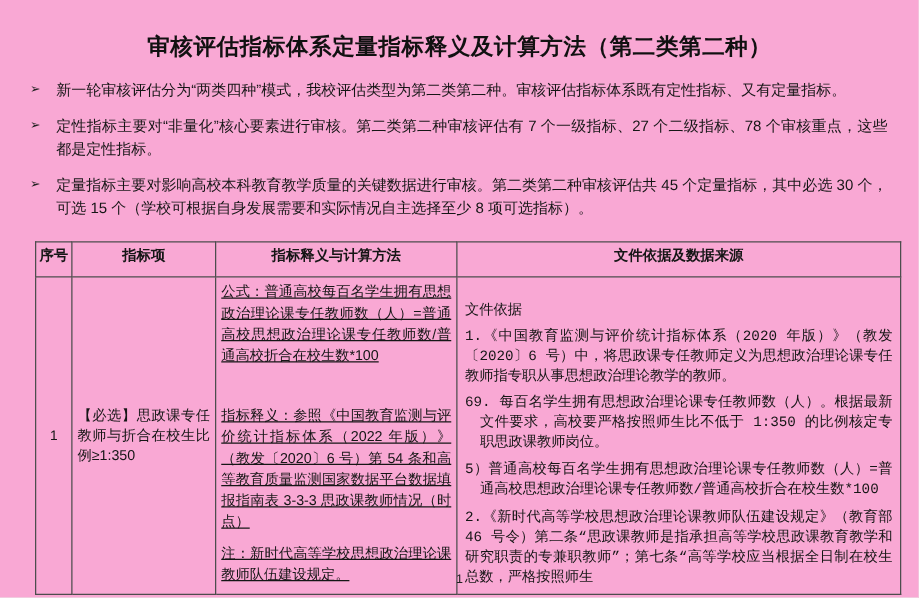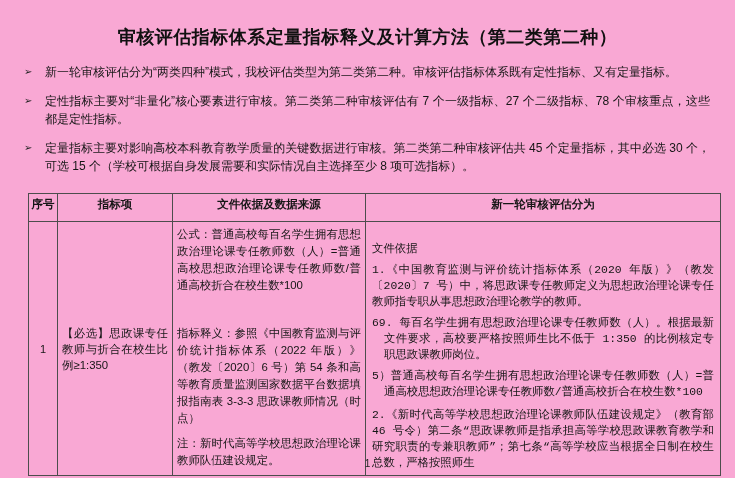--- a/index.html
+++ b/index.html
@@ -77,20 +77,21 @@
     vertical-align: middle;
     padding: 3px 4px;
     line-height: 16px;
     text-align: justify;
   }
   td.expl {
     vertical-align: top;
     padding: 4px 4px;
     line-height: 17px;
     text-align: justify;
+    text-decoration: underline;
   }
   td.expl p { margin: 0; }
   td.expl p.gap-large { margin-bottom: 31px; }
   td.expl p.gap-small { margin-bottom: 8px; }
   td.source {
     vertical-align: top;
     padding: 5px 6px 4px 6px;
     line-height: 16px;
     text-align: justify;
   }
@@ -135,36 +136,36 @@
     <colgroup>
       <col style="width:29px">
       <col style="width:115px">
       <col style="width:193px">
       <col style="width:355px">
     </colgroup>
     <thead>
       <tr>
         <th>序号</th>
         <th>指标项</th>
+        <th>指标释义与计算方法</th>
         <th>文件依据及数据来源</th>
-        <th>新一轮审核评估分为</th>
       </tr>
     </thead>
     <tbody>
       <tr class="data-row">
         <td class="serial">1</td>
         <td class="indicator">【必选】思政课专任教师与折合在校生比例≥1:350</td>
         <td class="expl">
           <p class="gap-large">公式：普通高校每百名学生拥有思想政治理论课专任教师数（人）=普通高校思想政治理论课专任教师数/普通高校折合在校生数*100</p>
           <p class="gap-small">指标释义：参照《中国教育监测与评价统计指标体系（2022 年版）》（教发〔2020〕6 号）第 54 条和高等教育质量监测国家数据平台数据填报指南表 3-3-3 思政课教师情况（时点）</p>
           <p>注：新时代高等学校思想政治理论课教师队伍建设规定。</p>
         </td>
         <td class="source">
           <p class="src-head">文件依据</p>
-          <p class="para">1.《中国教育监测与评价统计指标体系（2020 年版）》（教发〔2020〕7 号）中，将思政课专任教师定义为思想政治理论课专任教师指专职从事思想政治理论教学的教师。</p>
+          <p class="para">1.《中国教育监测与评价统计指标体系（2020 年版）》（教发〔2020〕6 号）中，将思政课专任教师定义为思想政治理论课专任教师指专职从事思想政治理论教学的教师。</p>
           <p class="para hang">69. 每百名学生拥有思想政治理论课专任教师数（人）。根据最新文件要求，高校要严格按照师生比不低于 1:350 的比例核定专职思政课教师岗位。</p>
           <p class="para hang">5）普通高校每百名学生拥有思想政治理论课专任教师数（人）=普通高校思想政治理论课专任教师数/普通高校折合在校生数*100</p>
           <p class="para para-last">2.《新时代高等学校思想政治理论课教师队伍建设规定》（教育部 46 号令）第二条“思政课教师是指承担高等学校思政课教育教学和研究职责的专兼职教师”；第七条“高等学校应当根据全日制在校生总数，严格按照师生</p>
         </td>
       </tr>
     </tbody>
   </table>
 
   <div class="pageno">1</div>
 

